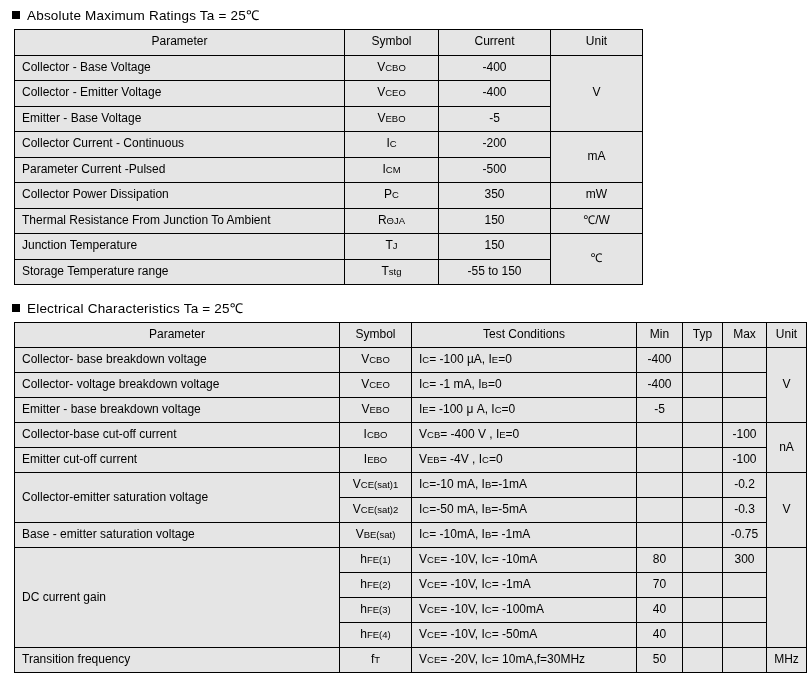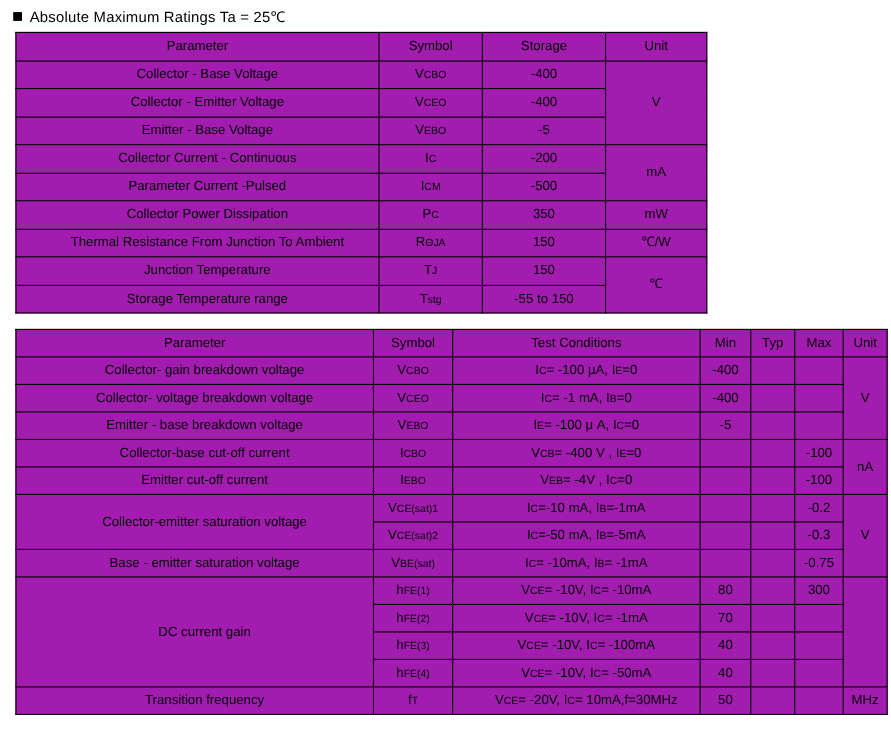--- a/index.html
+++ b/index.html
@@ -34,36 +34,36 @@
     width: 8px;
     height: 8px;
     background: #000;
     margin-right: 7px;
     flex: 0 0 auto;
   }
   table {
     border-collapse: collapse;
     table-layout: fixed;
     margin-left: 14px;
-    background: #a21caf;
+    background: #e5e5e5;
   }
   table, td, th {
     border: 1px solid #000;
   }
   td, th {
     font-weight: normal;
     font-size: 12px;
     padding: 3px 4px;
     line-height: 1.15;
     vertical-align: middle;
     height: 19px;
     box-sizing: border-box;
   }
   .c { text-align: center; }
-  .l { text-align: center; padding-left: 22px; }
+  .l { text-align: left; padding-left: 7px; }
   .sub { font-size: 9.5px; vertical-align: baseline; }
   .hdr td { text-align: center; }
 
   
   #t1 { width: 628px; }
   #t1 col.p { width: 330px; }
   #t1 col.s { width: 94px; }
   #t1 col.r { width: 112px; }
   #t1 col.u { width: 92px; }
   #t1 td { height: 25.5px; }
@@ -95,21 +95,21 @@
     <colgroup>
         <col class="p">
         <col class="s">
         <col class="r">
         <col class="u">
       </colgroup>
     <tbody>
       <tr class="hdr">
         <td class="c">Parameter</td>
         <td class="c">Symbol</td>
-        <td class="c">Storage</td>
+        <td class="c">Current</td>
         <td class="c">Unit</td>
       </tr>
 
       <tr>
         <td class="l">Collector - Base Voltage</td>
         <td class="c"><span>V</span><span class="sub">CBO</span></td>
         <td class="c">-400</td>
         <td class="c" rowspan="3">V</td>
       </tr>
       <tr>
@@ -157,20 +157,24 @@
       <tr>
         <td class="l">Storage Temperature range</td>
         <td class="c"><span>T</span><span class="sub">stg</span></td>
         <td class="c">-55 to 150</td>
       </tr>
     </tbody>
   </table>
 
   <div class="gap"></div>
 
+  <div class="section-title">
+    <span class="bullet"></span>
+    <span>Electrical Characteristics Ta = 25℃</span>
+  </div>
 
   <table id="t2">
     <colgroup>
         <col class="p">
         <col class="s">
         <col class="tc">
         <col class="mn">
         <col class="ty">
         <col class="mx">
         <col class="un">
@@ -180,21 +184,21 @@
         <td class="c">Parameter</td>
         <td class="c">Symbol</td>
         <td class="c">Test Conditions</td>
         <td class="c">Min</td>
         <td class="c">Typ</td>
         <td class="c">Max</td>
         <td class="c">Unit</td>
       </tr>
 
       <tr>
-        <td class="l">Collector- gain breakdown voltage</td>
+        <td class="l">Collector- base breakdown voltage</td>
         <td class="c"><span>V</span><span class="sub">CBO</span></td>
         <td class="l"><span>I</span><span class="sub">C</span><span>= -100 µA,  I</span><span class="sub">E</span><span>=0</span></td>
         <td class="c">-400</td>
         <td class="c"></td>
         <td class="c"></td>
         <td class="c" rowspan="3">V</td>
       </tr>
 
       <tr>
         <td class="l">Collector- voltage breakdown voltage</td>

